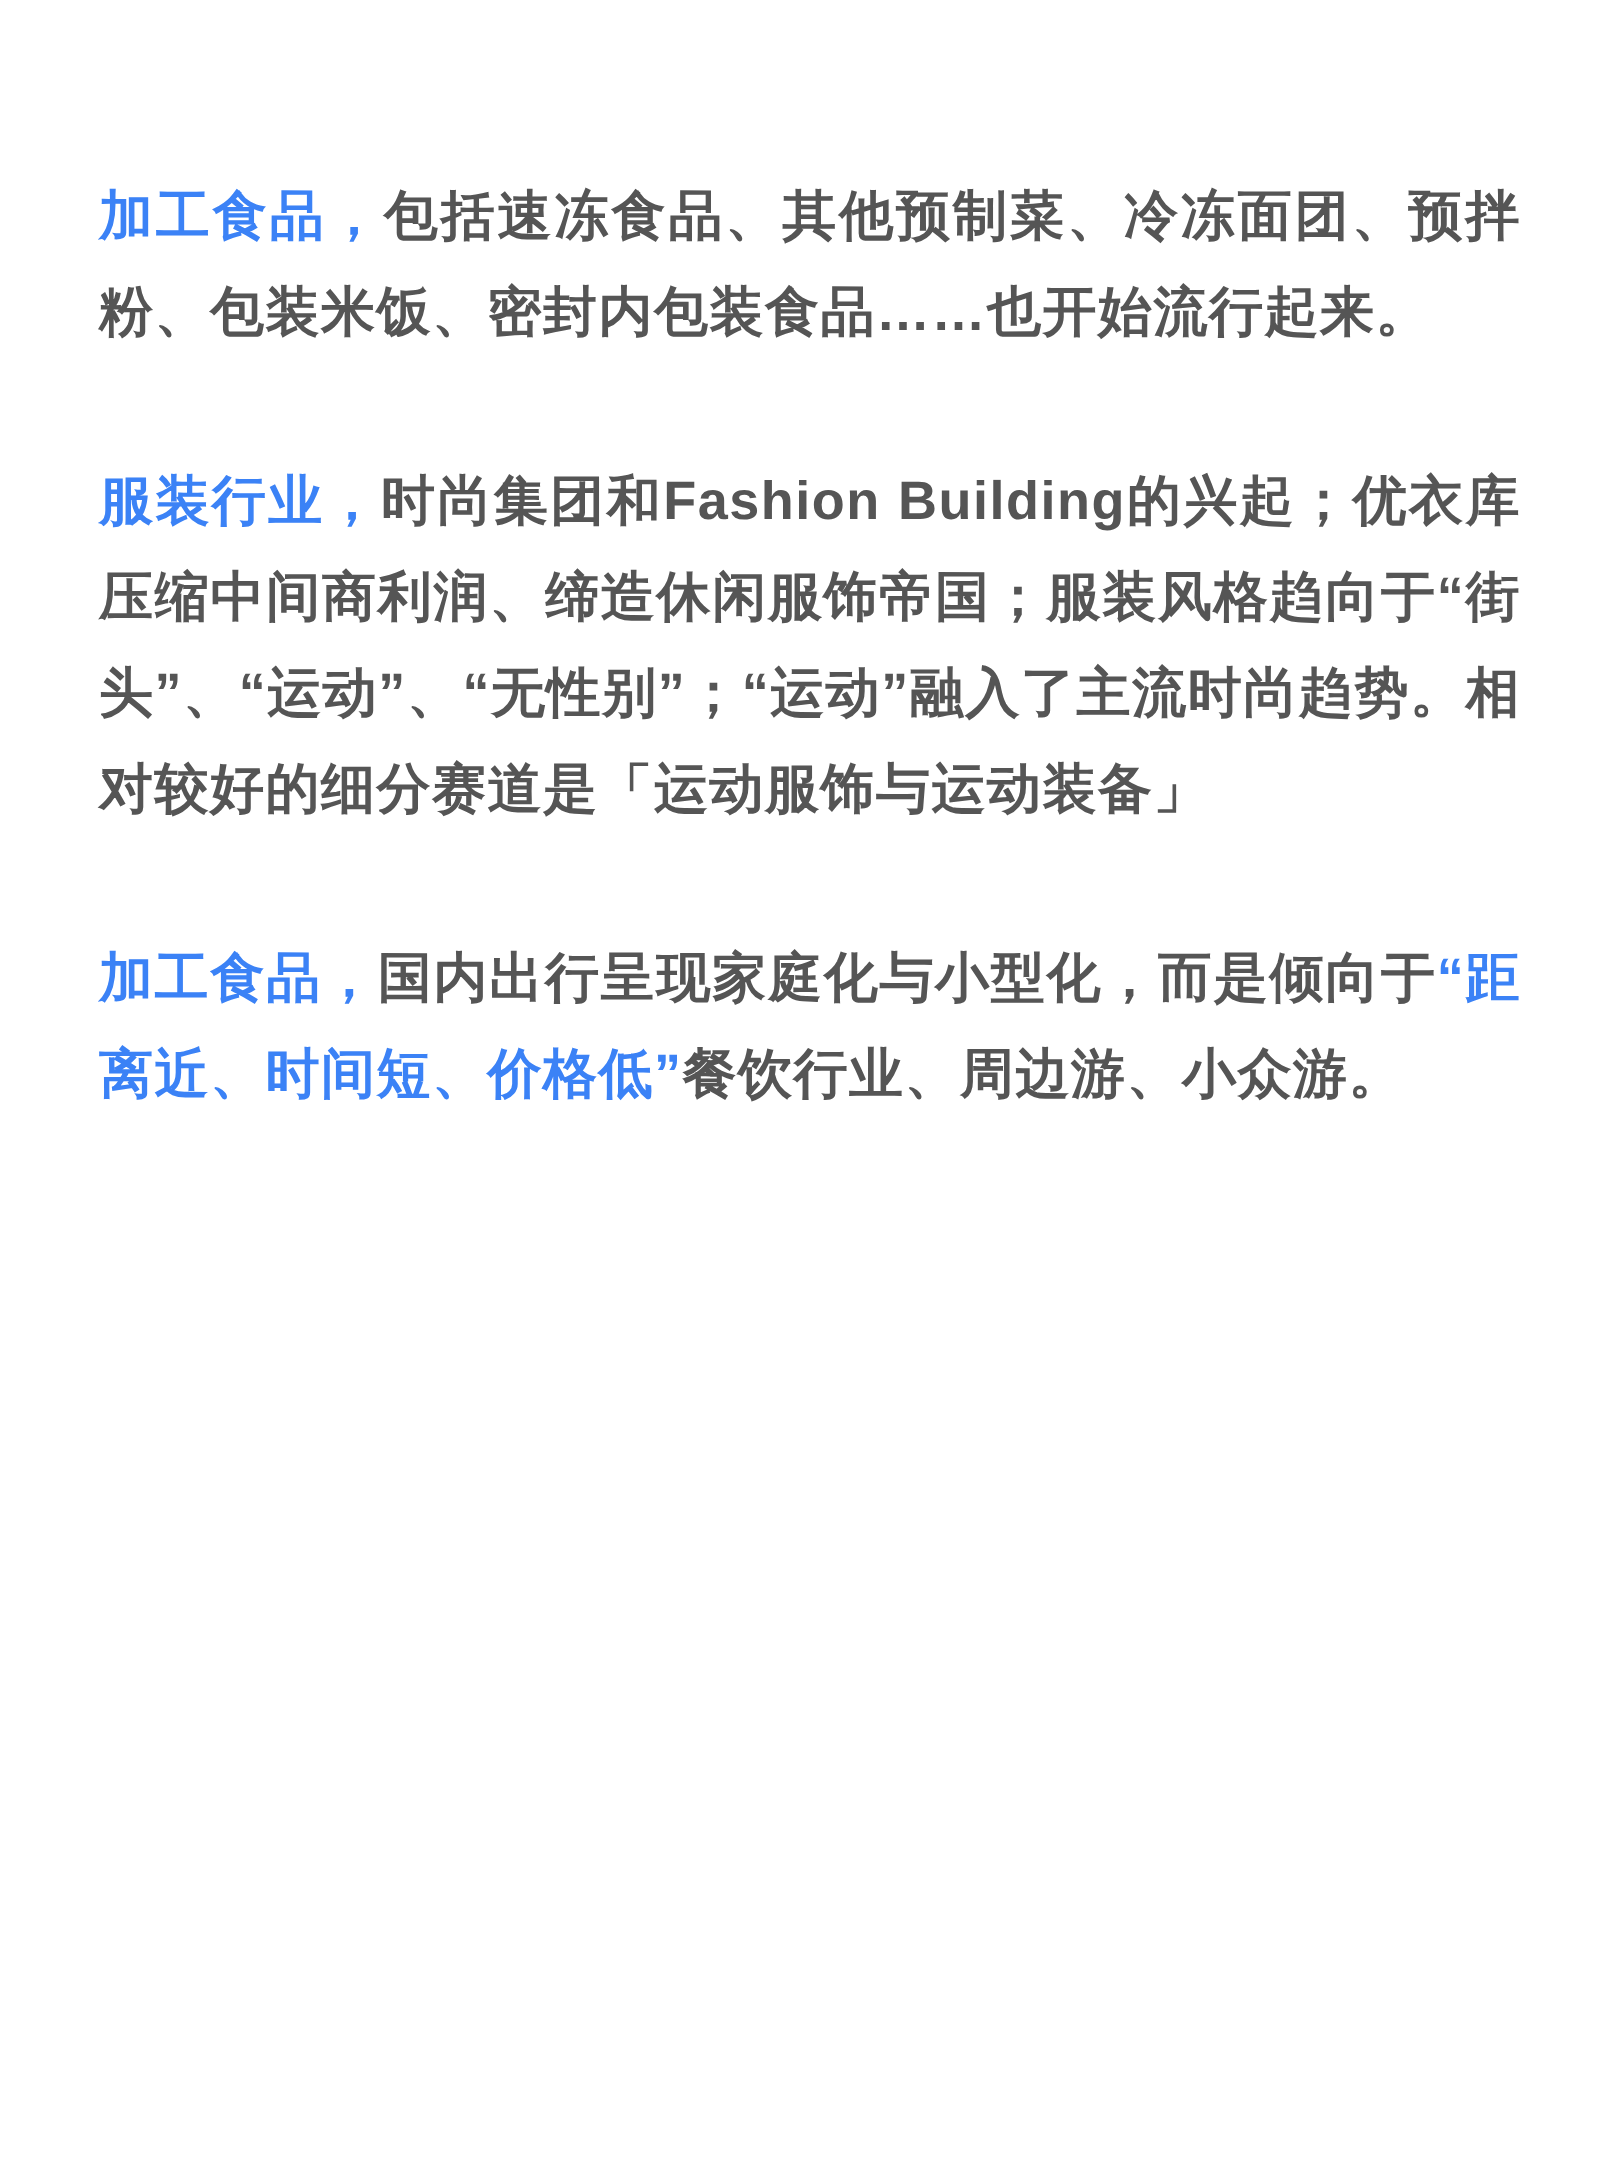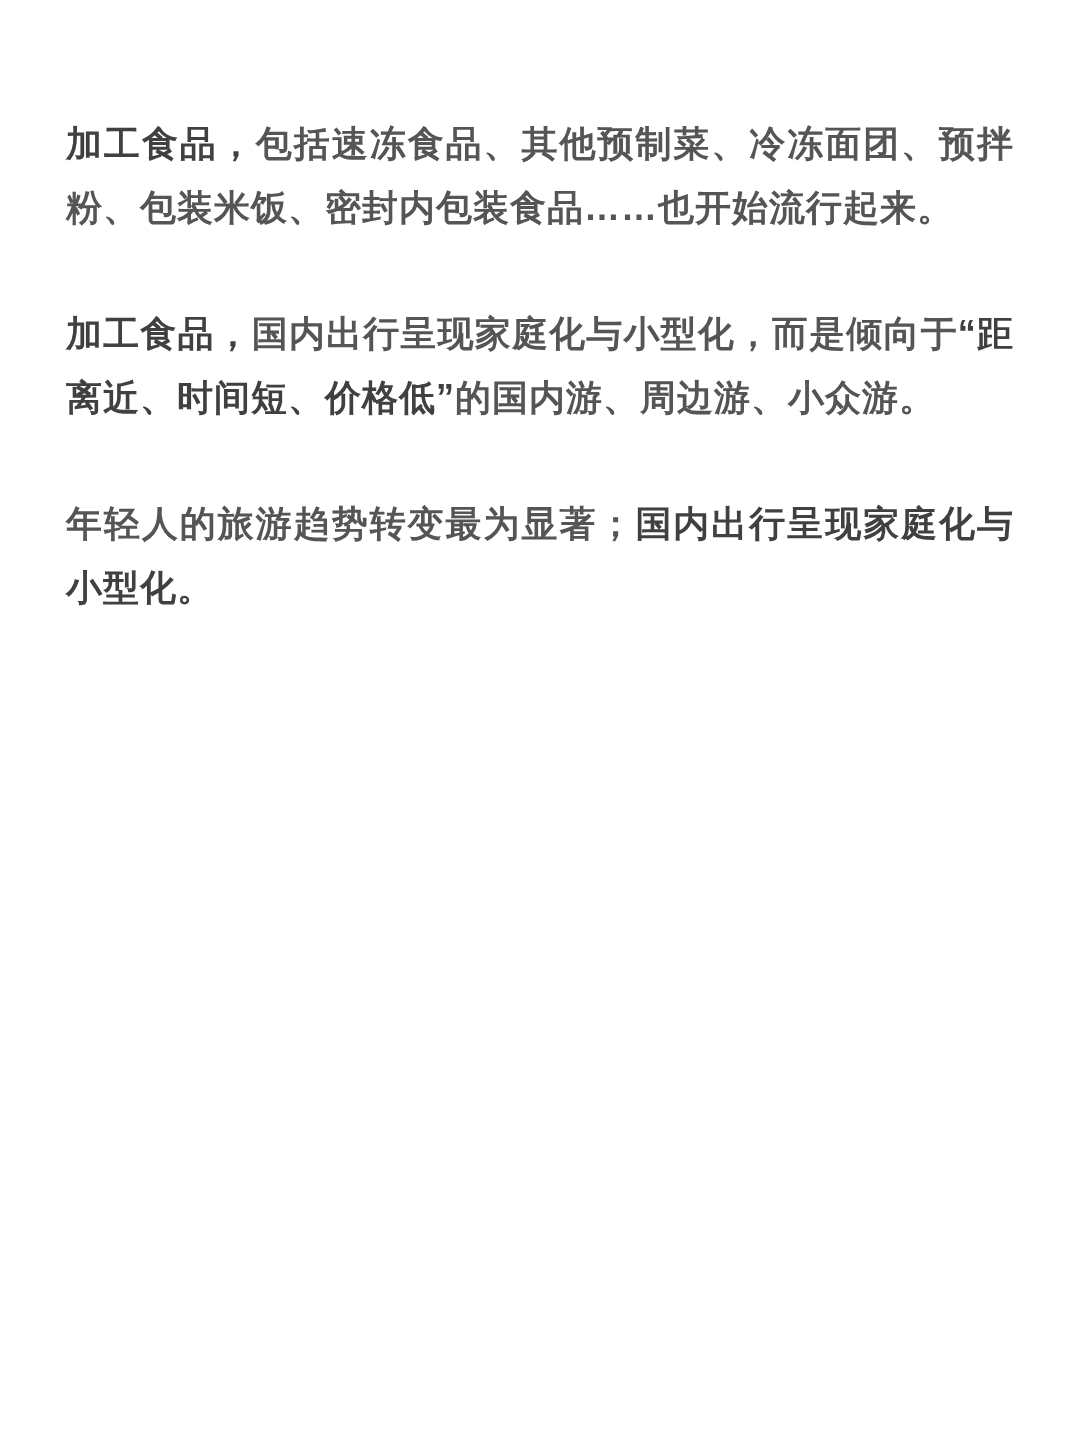--- a/index.html
+++ b/index.html
@@ -21,28 +21,28 @@
     margin: 0 0 62px 0;
     font-size: 36px;
     line-height: 64px;
     letter-spacing: 1px;
     color: #555555;
     text-align: justify;
     word-break: break-all;
   }
   .article p.para strong {
     font-weight: 700;
-    color: #404040;
+    color: #3b82f6;
   }
   .article p.para span {
     font-weight: 700;
   }
 </style>
 </head>
 <body>
 
 <div class="page">
   <div class="article">
       <p class="para"><strong>加工食品，</strong><span>包括速冻食品、其他预制菜、冷冻面团、预拌粉、包装米饭、密封内包装食品……也开始流行起来。</span></p>
-      <p class="para"><strong>加工食品，</strong><span>国内出行呈现家庭化与小型化，而是倾向于</span><strong>“距离近、时间短、价格低”</strong><span>的国内游、周边游、小众游。</span></p>
-      <p class="para"><span>年轻人的旅游趋势转变最为显著；</span><strong>国内出行呈现家庭化与小型化。</strong></p>
+      <p class="para"><strong>服装行业，</strong><span>时尚集团和Fashion Building的兴起；优衣库压缩中间商利润、缔造休闲服饰帝国；服装风格趋向于“街头”、“运动”、“无性别”；“运动”融入了主流时尚趋势。相对较好的细分赛道是「运动服饰与运动装备」</span></p>
+      <p class="para"><strong>加工食品，</strong><span>国内出行呈现家庭化与小型化，而是倾向于</span><strong>“距离近、时间短、价格低”</strong><span>餐饮行业、周边游、小众游。</span></p>
     </div>
 </div>
 
 </body></html>

